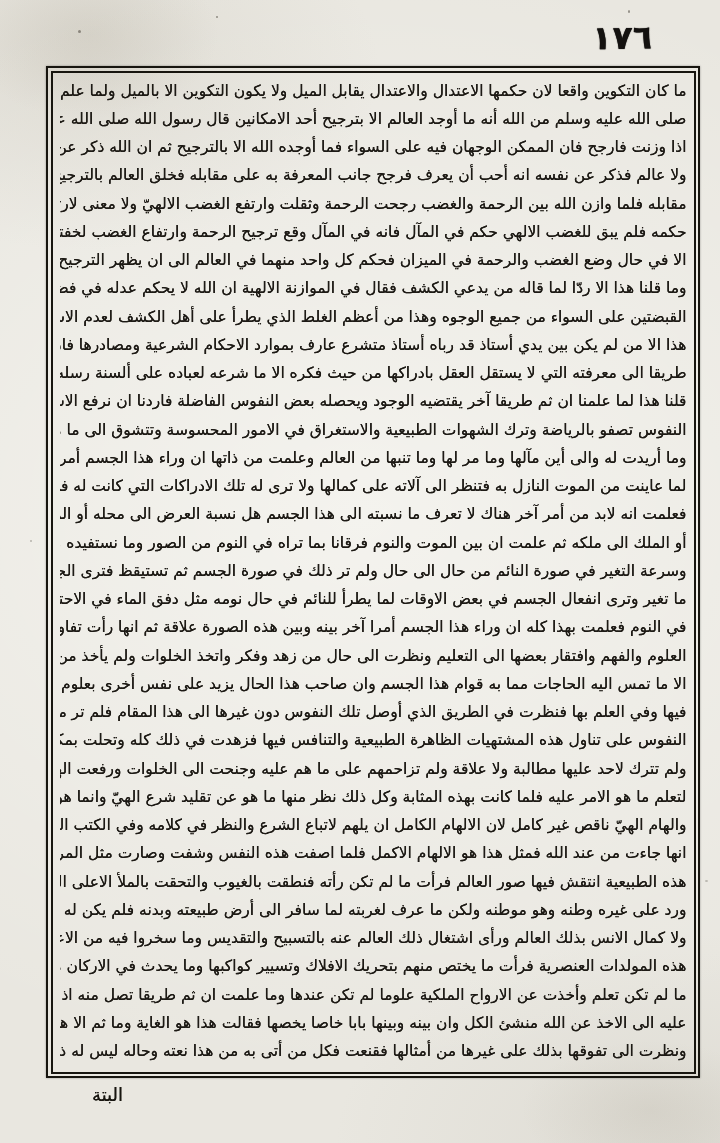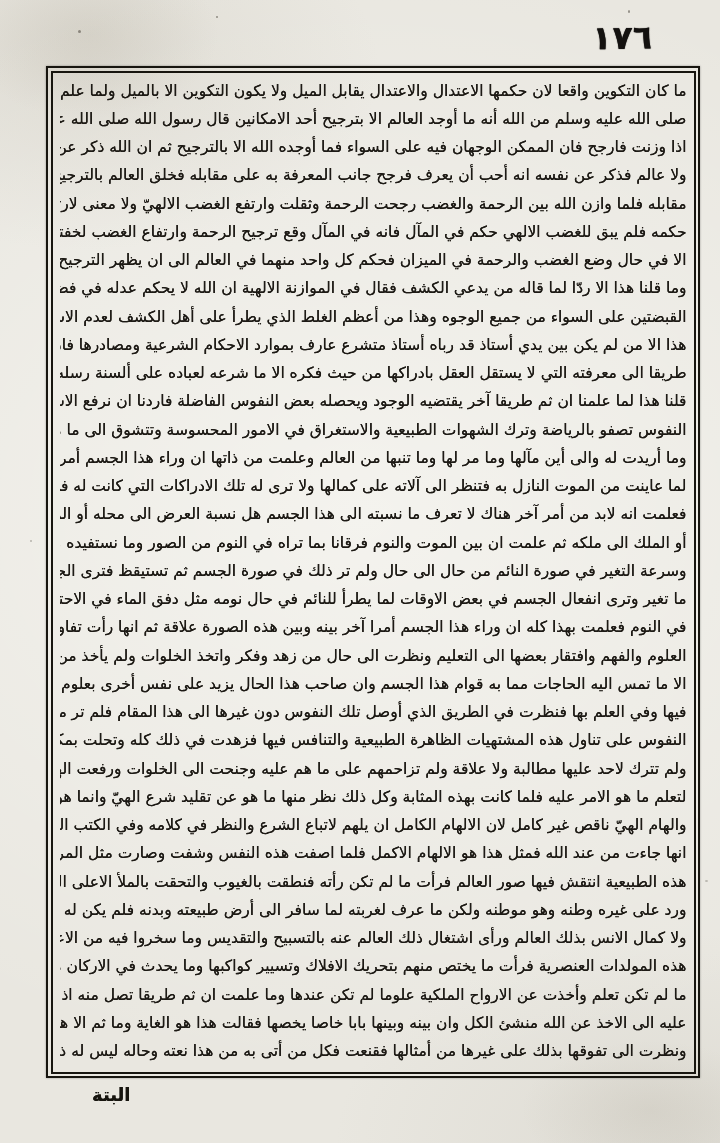--- a/index.html
+++ b/index.html
@@ -38,21 +38,21 @@
     height:28.25px;line-height:28.25px;
     font-size:15.5px;color:#1d1a15;
     white-space:nowrap;
     text-align:justify;text-align-last:justify;text-justify:inter-word;
     overflow:hidden;
     text-shadow:0 0 .5px #1d1a15;
   }
   
   .catchword{
     position:absolute;left:92px;top:1084px;
-    font-size:18px;font-weight:bold;color:#17150f;direction:rtl;
+    font-size:18px;font-weight:normal;color:#17150f;direction:rtl;
     text-shadow:0 0 .6px #17150f;
   }
   
   .speck{position:absolute;background:#4a463d;border-radius:50%;opacity:.55;}
   .s1{left:78px;top:30px;width:3px;height:3px;}
   .s2{left:216px;top:16px;width:2px;height:2px;}
   .s3{left:628px;top:10px;width:2px;height:3px;}
   .s4{left:30px;top:540px;width:2px;height:2px;opacity:.35;}
   .s5{left:705px;top:880px;width:3px;height:2px;opacity:.3;}
   .stain{position:absolute;border-radius:50%;pointer-events:none;}

